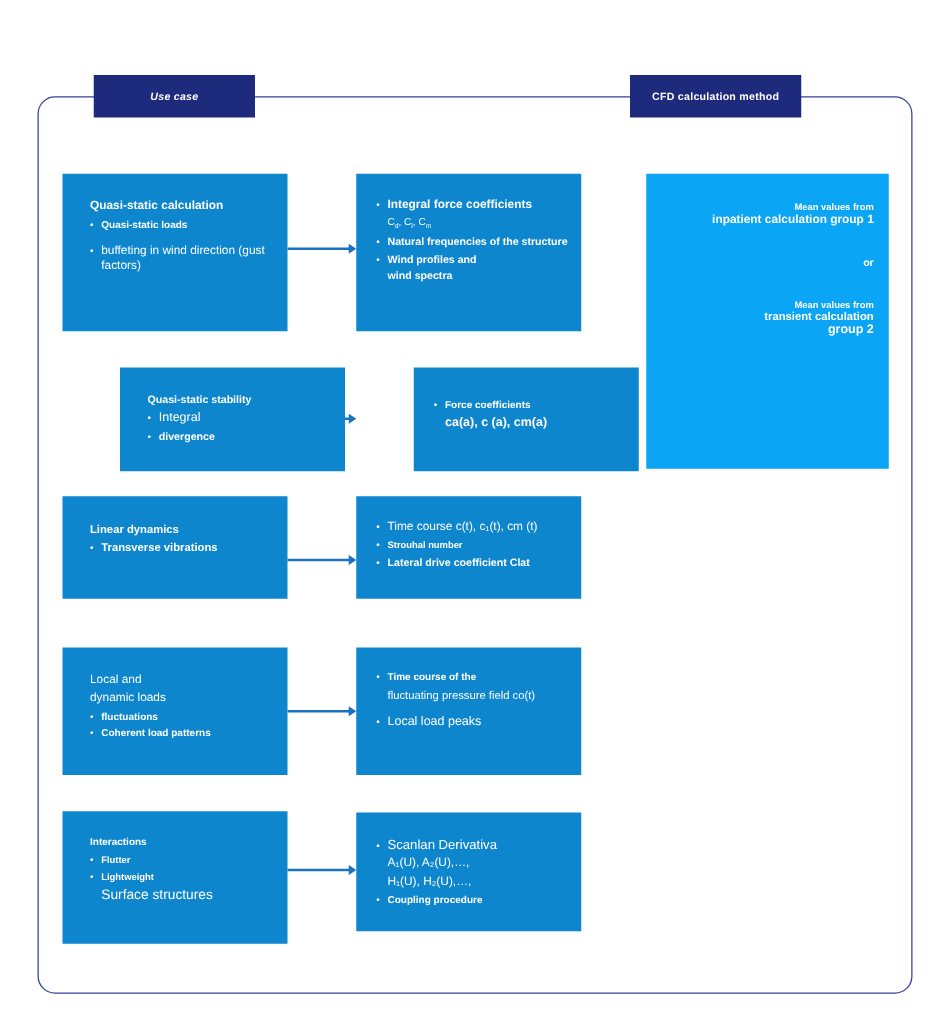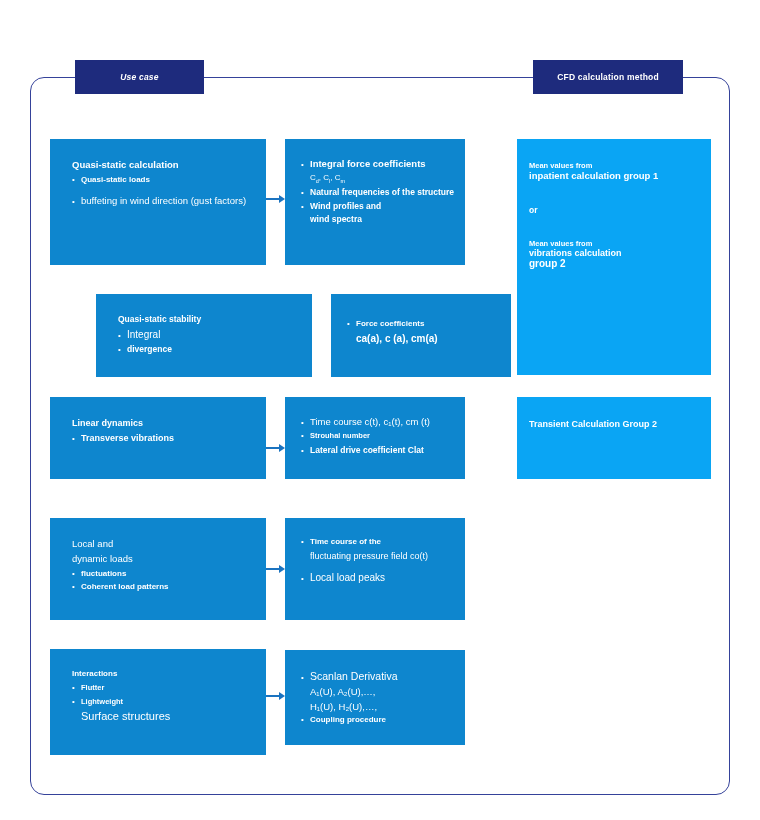--- a/index.html
+++ b/index.html
@@ -7,34 +7,34 @@
     --frame-border:#35429a; --arrow:#1a73c0; --text:#ffffff;
   }
   html,body{margin:0;padding:0;background:#ffffff;}
   .canvas{position:relative;width:760px;height:820px;background:#ffffff;overflow:hidden;
           font-family:"Liberation Sans",sans-serif;}
   .frame{position:absolute;left:30px;top:77px;width:698px;height:716px;
          border:1.5px solid var(--frame-border);border-radius:14px;}
   .hdr{position:absolute;top:60px;height:34px;background:var(--header-bg);color:var(--text);
        display:flex;align-items:center;justify-content:center;font-size:8.5px;font-weight:700;
        z-index:3;letter-spacing:.2px;}
-  .hdr1{left:75px;width:129px;font-style:italic;} .hdr2{left:296px;width:156px;} .hdr3{left:533px;width:150px;}
+  .hdr1{left:75px;width:129px;font-style:italic;} .hdr2{left:296px;width:156px;} .hdr3{left:504px;width:137px;}
   .box{position:absolute;background:var(--box-blue);color:var(--text);z-index:2;box-sizing:border-box;}
   .box.light{background:var(--box-light);}
-  .c1{left:50px;width:216px;padding:20px 14px 0 22px;}
+  .c1{left:50px;width:180px;padding:20px 14px 0 22px;}
   .c2{left:285px;width:180px;padding:19px 8px 0 16px;}
   .c3{left:517px;width:194px;padding:22px 12px 0;text-align:center;}
   .r1{top:139px;height:126px;} .r1t{top:139px;height:236px;}
   .r2{top:294px;height:83px;margin-left:46px;}  .r3{top:397px;height:82px;}
   .r4{top:518px;height:102px;} .r5{top:649px;height:106px;}
   .r5b{top:650px;height:95px;} .r5c{top:648px;height:100px;}
   .line{display:flex;align-items:baseline;margin:0 0 2px;line-height:1.35;text-align:left;}
   .blt{flex:none;width:9px;font-size:8px;}
   .ind{padding-left:9px;}
-  .ctr{display:block;text-align:left;}
+  .ctr{display:block;text-align:right;}
   .f7{font-size:7.5px;} .f8{font-size:8px;} .f85{font-size:8.5px;} .f9{font-size:9px;}
   .f95{font-size:9.5px;} .f10{font-size:10px;} .f105{font-size:10.5px;} .f11{font-size:11px;}
   .w4{font-weight:400;} .w5{font-weight:500;} .w7{font-weight:700;}
   .mt3{margin-top:3px;} .mt6{margin-top:6px;} .mt9{margin-top:9px;} .mt24{margin-top:24px;}
   sub{font-size:.68em;}
   .arrow{position:absolute;left:230px;width:55px;height:0;z-index:1;}
   .shaft{position:absolute;left:0;top:-0.75px;width:50px;height:1.5px;background:var(--arrow);}
   .head{position:absolute;right:0;top:-4px;width:0;height:0;
         border-left:6px solid var(--arrow);border-top:4px solid transparent;border-bottom:4px solid transparent;}
   .ay1{top:199px;} .ay2{top:335px;} .ay3{top:448px;} .ay4{top:569px;} .ay5{top:696px;}
@@ -221,23 +221,20 @@
         <span class="blt">•</span>
         <span class="f8 w7">Coupling procedure</span>
       </div>
   </div>
 
   <div class="box light c3 r1t">
     <span class="ctr f7 w7">Mean values from</span>
     <span class="ctr f95 w7">inpatient calculation group 1</span>
     <span class="ctr f85 w7 mt24" style="display:block">or</span>
     <span class="ctr f7 w7 mt24" style="display:block">Mean values from</span>
-    <span class="ctr f9 w7">vibrations calculation</span>
+    <span class="ctr f9 w7">transient calculation</span>
     <span class="ctr f10 w7">group 2</span>
   </div>
 
-  <div class="box light c3 r3">
-    <span class="ctr f9 w7">Transient Calculation Group 2</span>
-  </div>
 
 
 
 </div>
 
 </body></html>

